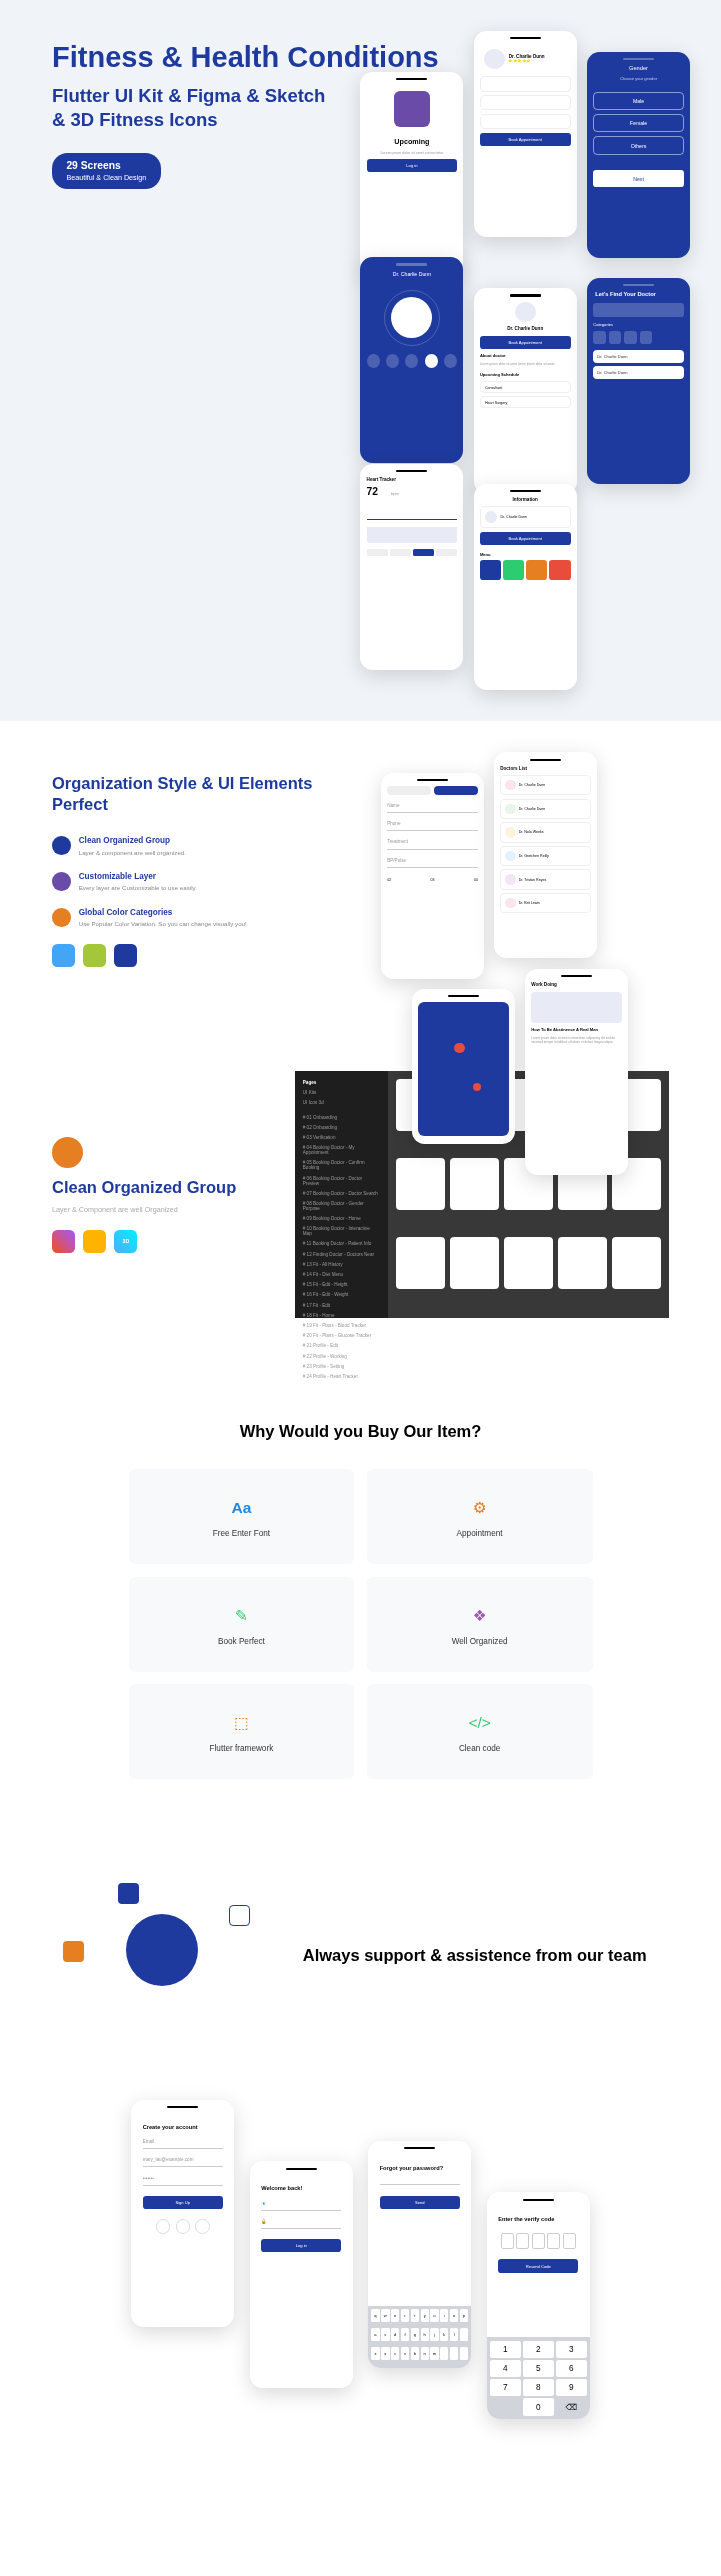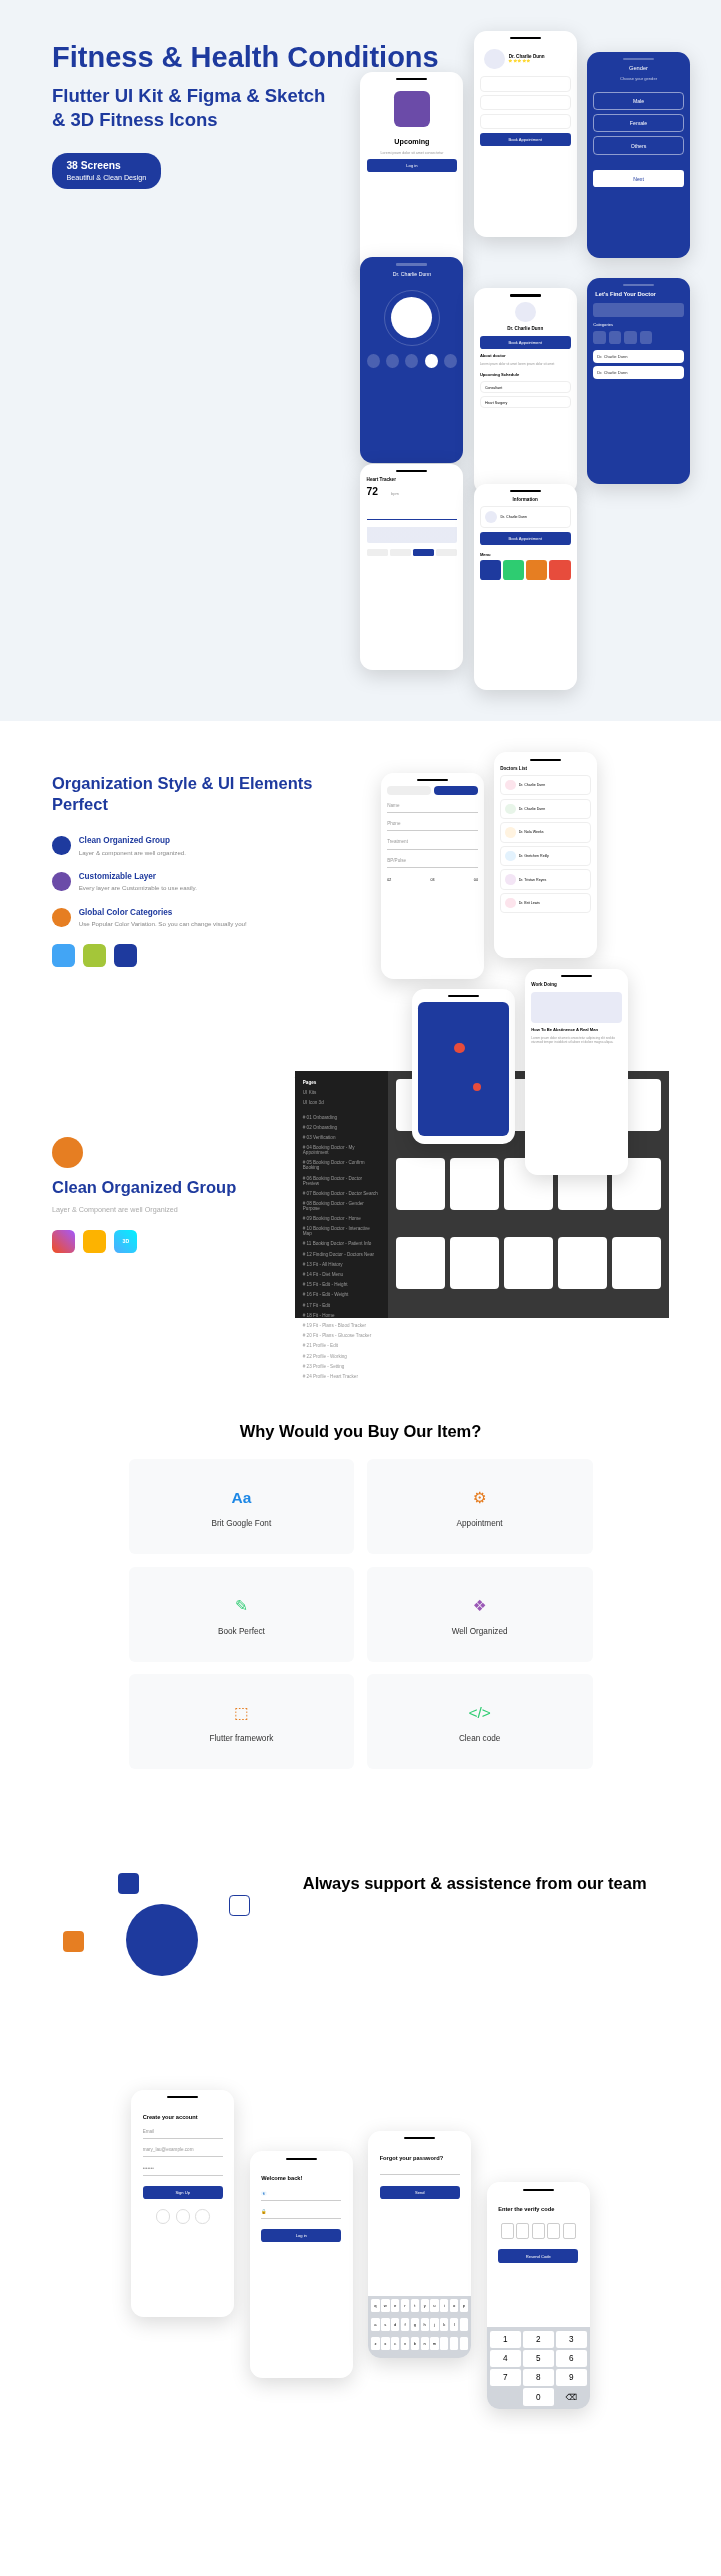--- a/index.html
+++ b/index.html
@@ -56,27 +56,27 @@
     .tool-icon.figma { background: linear-gradient(45deg, #f24e1e, #a259ff); color: #fff; }
     .tool-icon.sketch { background: #fdb300; }
     .tool-icon.threed { background: linear-gradient(45deg, #4facfe, #00f2fe); color: #fff; }
     .section3-editor { flex: 1.3; height: 247px; background: #2c2c2c; border-radius: 6.2px; display: flex; }
     .editor-sidebar { width: 93px; background: #1e1e1e; padding: 6.2px 0; font-size: 4.6px; color: #999; }
     .editor-item { padding: 2.6px 8.2px; }
     .editor-main { flex: 1; background: #383838; padding: 8.2px; display: grid; grid-template-columns: repeat(5, 1fr); gap: 5.2px; }
     .editor-phone { background: #fff; border-radius: 4.1px; height: 52px; }
     
     .why-section { padding: 52px 52px; text-align: center; }
-    .why-title { font-size: 16.5px; font-weight: 700; margin-bottom: 18px; }
+    .why-title { font-size: 16.5px; font-weight: 700; margin-bottom: 28px; }
     .why-grid { display: grid; grid-template-columns: repeat(2, 1fr); gap: 12.4px; max-width: 464px; margin: 0 auto; }
     .why-card { background: #f8f9fa; border-radius: 6.2px; padding: 26px 15.5px; display: flex; flex-direction: column; align-items: center; gap: 8.2px; }
     .why-card-icon { width: 26px; height: 26px; display: flex; align-items: center; justify-content: center; font-size: 15.5px; }
     .why-card-label { font-size: 8.2px; color: #333; }
     
-    .support-section { padding: 52px 52px; display: flex; align-items: flex-start; gap: 31px; }
+    .support-section { padding: 52px 52px; display: flex; align-items: center; gap: 31px; }
     .support-img { flex: 0.6; height: 144px; position: relative; }
     .support-person { width: 72px; height: 72px; background: #1e3a9e; border-radius: 50%; margin: 31px auto 0; }
     .support-title { flex: 1; font-size: 16.5px; font-weight: 700; line-height: 1.3; }
     
     .signin-section { padding: 41px 52px 103px; }
     .signin-title { font-size: 16.5px; font-weight: 700; text-align: center; margin-bottom: 31px; }
     .signin-phones { display: flex; justify-content: center; gap: 15.5px; flex-wrap: wrap; }
     .signin-phones .phone { height: 227px; }
     .keyboard { background: #d1d5db; height: 62px; position: absolute; bottom: 0; left: 0; right: 0; display: grid; grid-template-columns: repeat(10, 1fr); gap: 1.5px; padding: 3.1px; }
     .key { background: #fff; border-radius: 1.5px; height: 12.4px; font-size: 4.1px; display: flex; align-items: center; justify-content: center; }
@@ -86,21 +86,21 @@
     .code-boxes { display: flex; gap: 2.1px; justify-content: center; margin: 10.3px 0; }
     .code-box { width: 13.4px; height: 16.5px; border: 0.5px solid #ccc; border-radius: 2.1px; }
   </style>
 </head>
 <body>
 
 <section class="hero">
   <h1 class="hero-title">Fitness &amp; Health Conditions</h1>
   <h2 class="hero-subtitle">Flutter UI Kit &amp; Figma &amp; Sketch &amp; 3D Fitness Icons</h2>
   <div class="badge">
-    <span>38 Screens</span>
+    <span>29 Screens</span>
     <span class="badge-sub">Beautiful &amp; Clean Design</span>
   </div>
   
   <div class="phones-grid">
 
     <div class="phone" style="margin-top:41px">
       <div class="phone-notch"></div>
       <div class="phone-content">
         <div style="width:36px;height:36px;background:#6b4ba8;border-radius:6.2px;margin:10.3px auto;"></div>
         <div style="text-align:center;font-size:7.2px;font-weight:600;margin:5.2px 0">Upcoming</div>
@@ -377,21 +377,21 @@
         <div class="editor-phone"></div>
     </div>
   </div>
 </section>
 
 <section class="why-section">
   <h2 class="why-title">Why Would you Buy Our Item?</h2>
   <div class="why-grid">
     <div class="why-card">
       <div class="why-card-icon" style="color:#1e88e5;font-weight:700">Aa</div>
-      <div class="why-card-label">Brit Google Font</div>
+      <div class="why-card-label">Free Enter Font</div>
     </div>
     <div class="why-card">
       <div class="why-card-icon" style="color:#e67e22">⚙</div>
       <div class="why-card-label">Appointment</div>
     </div>
     <div class="why-card">
       <div class="why-card-icon" style="color:#2ecc71">✎</div>
       <div class="why-card-label">Book Perfect</div>
     </div>
     <div class="why-card">

